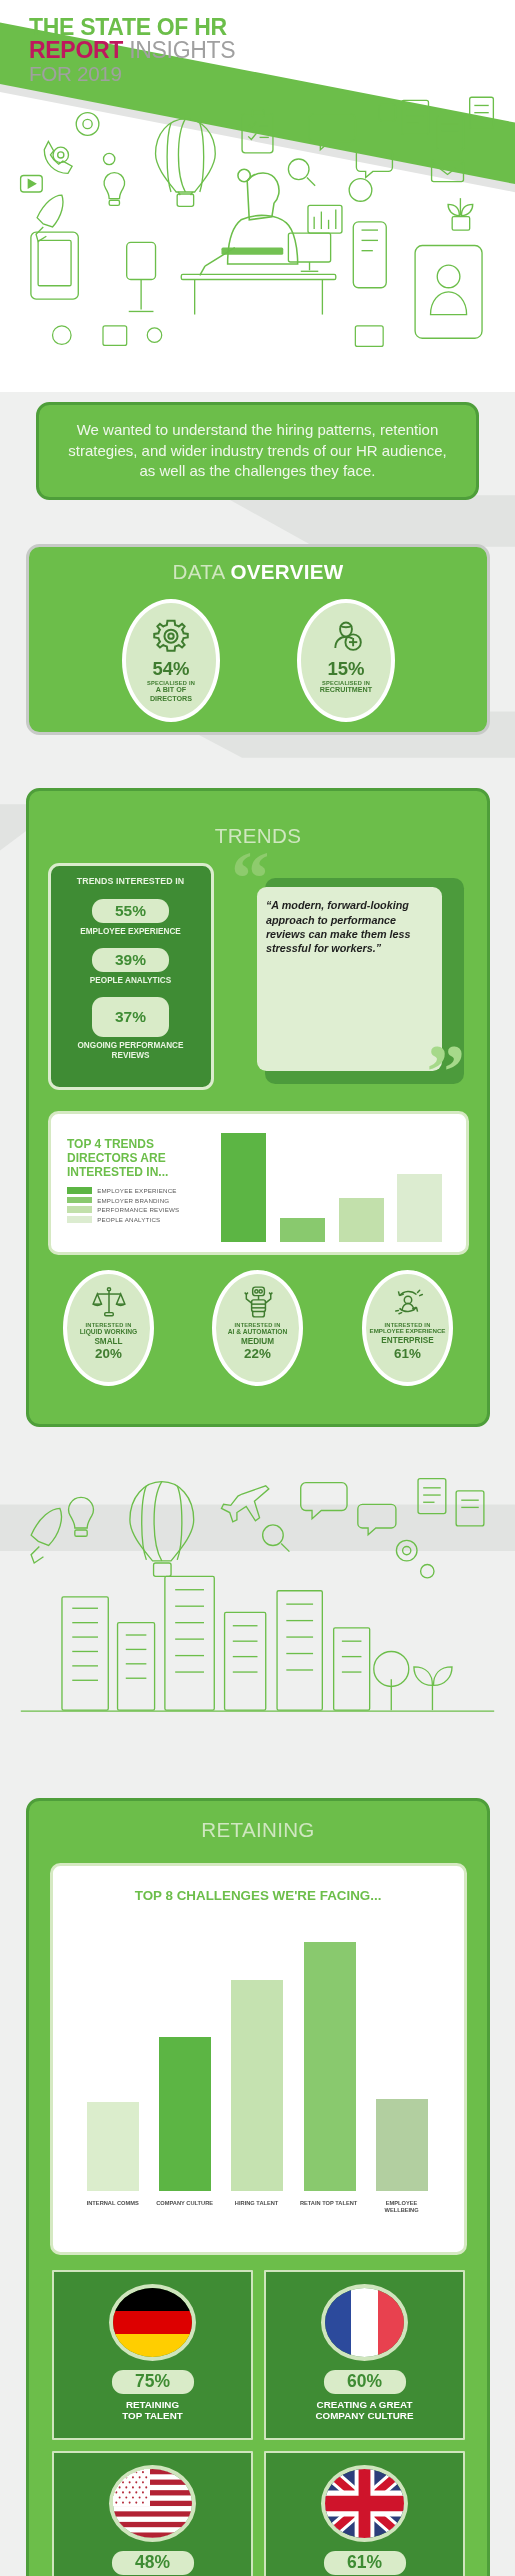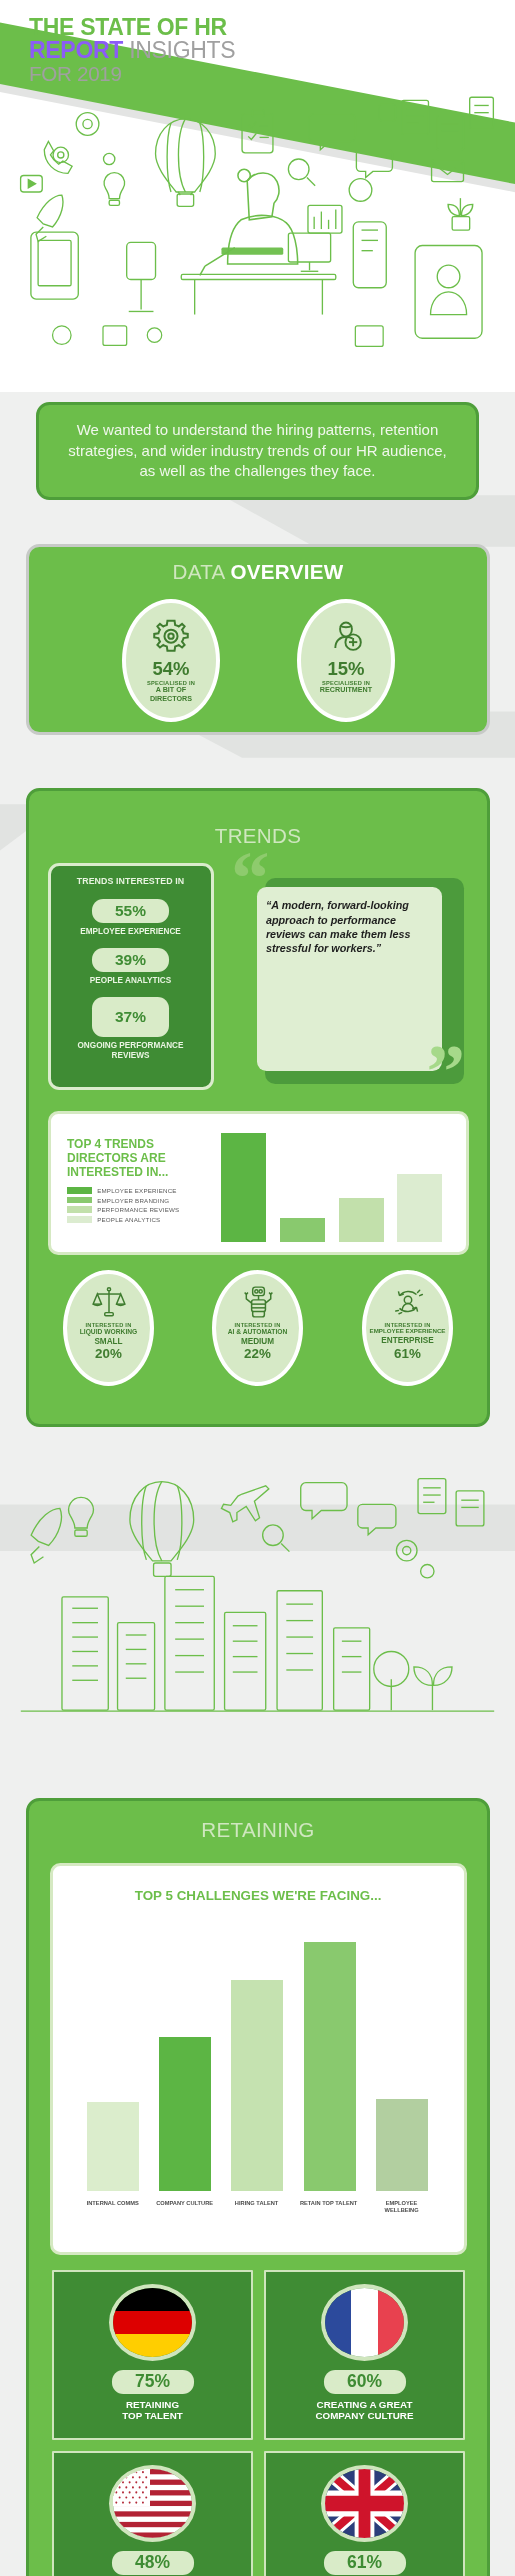--- a/index.html
+++ b/index.html
@@ -16,21 +16,21 @@
 
   
   .header { position:absolute; left:0; top:0; width:515px; height:392px; background:#ffffff; overflow:hidden; }
   .hdr-diag { position:absolute; left:-31px; top:77px; width:618px; height:62px;
               background:#6cbe4a; transform:rotate(11deg); }
   .hdr-diag2 { position:absolute; left:-31px; top:138px; width:618px; height:8.2px;
               background:#e3e4e3; transform:rotate(11deg); }
   .title-wrap { position:absolute; left:29px; top:15.5px; width:330px; z-index:4; }
   .t1 { font-size:23px; font-weight:bold; letter-spacing:-0.3px; color:#6cbe4a; line-height:1.04; }
   .t2 { font-size:23px; font-weight:bold; letter-spacing:-0.3px; line-height:1.04; }
-  .t2 .g { color:#8b5cf6; }
+  .t2 .g { color:#be185d; }
   .t2 .k { color:#a0a0a0; font-weight:normal; }
   .t3 { font-size:20.6px; color:#a0a0a0; line-height:1.1; letter-spacing:-0.3px; }
 
   .illus { position:absolute; left:0; top:93px; width:515px; height:268px; z-index:2; }
 
   
   .introbox { position:absolute; left:36px; top:402px; width:443px; height:98px;
       background:#6cbe4a; border-radius:13.4px; border:3.6px solid #4e9e3a;
       display:flex; align-items:center; justify-content:center; z-index:5;}
   .introtxt { color:#f0f7ec; font-size:15px; line-height:1.38; text-align:center; padding:0 27px; font-weight:500;}
@@ -465,21 +465,21 @@
       <path d="M842 442 c24 0 36 -18 36 -36 c-24 0 -36 14 -36 36 z"></path>
 
       <line x1="40" y1="492" x2="960" y2="492"></line>
     </g>
   </svg>
 
   <div class="panel panel-darkedge panel-green" style="top:1798px; height:840px;">
     <div class="panel-title pt-light" style="padding-top:16.5px;">RETAINING</div>
 
     <div class="chartcard" style="left:20.6px; top:62px; width:417px; height:392px;">
-      <div class="chart-title" style="position:absolute; left:0; right:0; top:21.6px; text-align:center; font-size:13.4px;">TOP 5 CHALLENGES WE'RE FACING...</div>
+      <div class="chart-title" style="position:absolute; left:0; right:0; top:21.6px; text-align:center; font-size:13.4px;">TOP 8 CHALLENGES WE'RE FACING...</div>
 
       <div style="position:absolute; left:29px; top:57px; width:361px; height:268px;">
         <div class="bar" style="left:5.2px;  width:52px; height:89px; background:#dbedcc;"></div>
         <div class="bar" style="left:77px; width:52px; height:154px; background:#5cb544;"></div>
         <div class="bar" style="left:149px; width:52px; height:211px; background:#c5e2b0;"></div>
         <div class="bar" style="left:222px; width:52px; height:249px; background:#89c96e;"></div>
         <div class="bar" style="left:294px; width:52px; height:92px; background:#b2cfa0;"></div>
       </div>
 
       <div style="position:absolute; left:29px; top:334px; width:361px; height:36px;">

